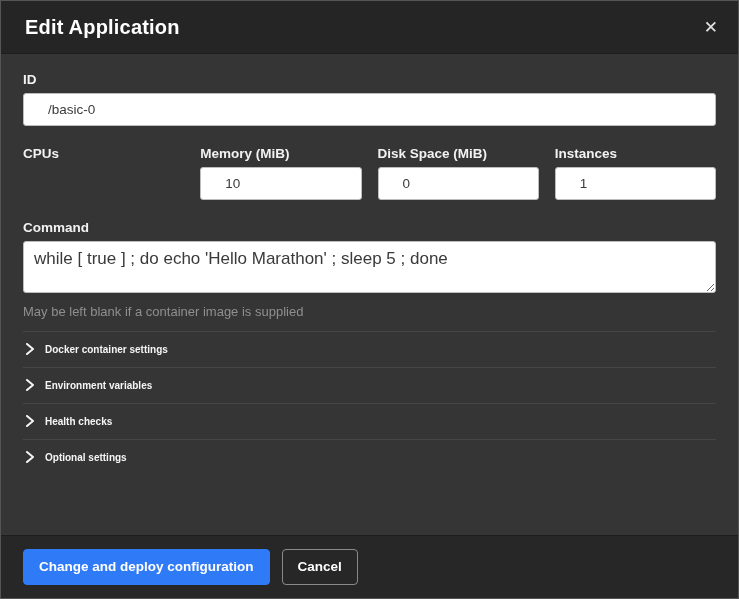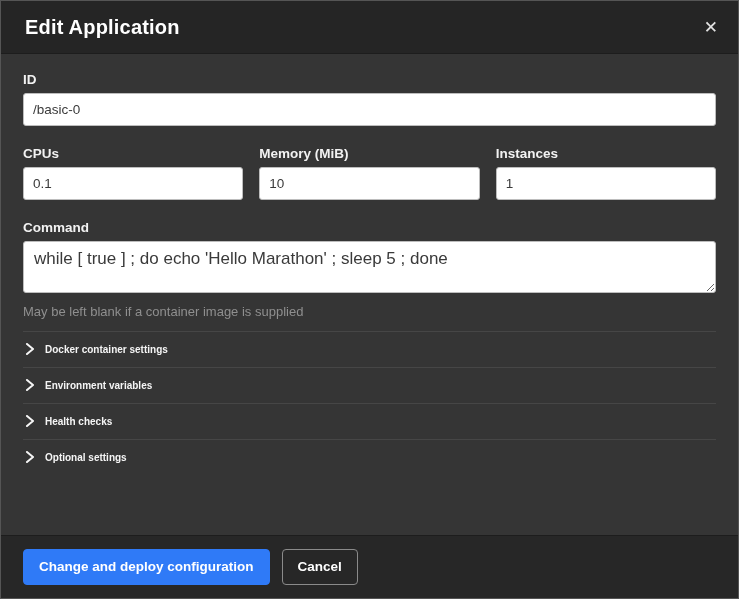--- a/index.html
+++ b/index.html
@@ -39,21 +39,21 @@
     display: block;
     font-size: 13.5px; font-weight: 700; color: #f2f2f2;
     margin-bottom: 6px;
   }
   .text-input {
     width: 100%;
     height: 33px;
     background: #ffffff;
     border: 1px solid #bdbdbd;
     border-radius: 3px;
-    padding: 0 9px;
+    padding: 0 24px;
     font-size: 13.5px;
     color: #3a3a3a;
     font-family: "Liberation Sans", sans-serif;
   }
   .field-row {
     display: flex; gap: 16px; margin-top: 20px;
   }
   .field-col { flex: 1 1 0; }
   .command-block { margin-top: 20px; }
   .command-textarea {
@@ -131,25 +131,28 @@
   <div class="modal-body">
 
     <div>
       <label class="field-label">ID</label>
       <input class="text-input" type="text" value="/basic-0" style="">
     </div>
 
     <div class="field-row">
       <div class="field-col">
         <label class="field-label">CPUs</label>
-        <input class="text-input" type="text" value="0.1" style="">
       </div>
       <div class="field-col">
         <label class="field-label">Memory (MiB)</label>
         <input class="text-input" type="text" value="10" style="">
+      </div>
+      <div class="field-col">
+        <label class="field-label">Disk Space (MiB)</label>
+        <input class="text-input" type="text" value="0" style="">
       </div>
       <div class="field-col">
         <label class="field-label">Instances</label>
         <input class="text-input" type="text" value="1" style="">
       </div>
     </div>
 
     <div class="command-block">
       <label class="field-label">Command</label>
       <textarea class="command-textarea" style="">while [ true ] ; do echo 'Hello Marathon' ; sleep 5 ; done</textarea>

